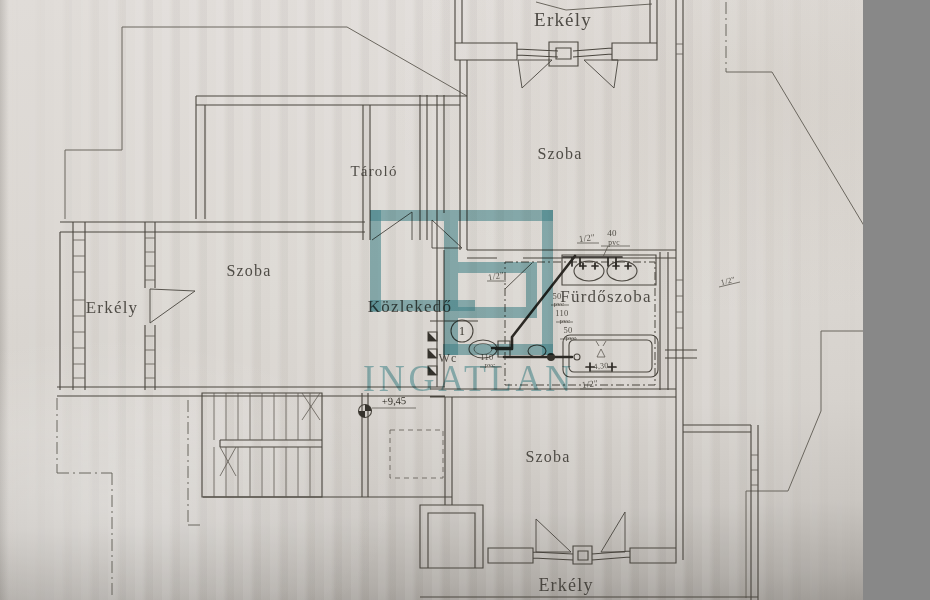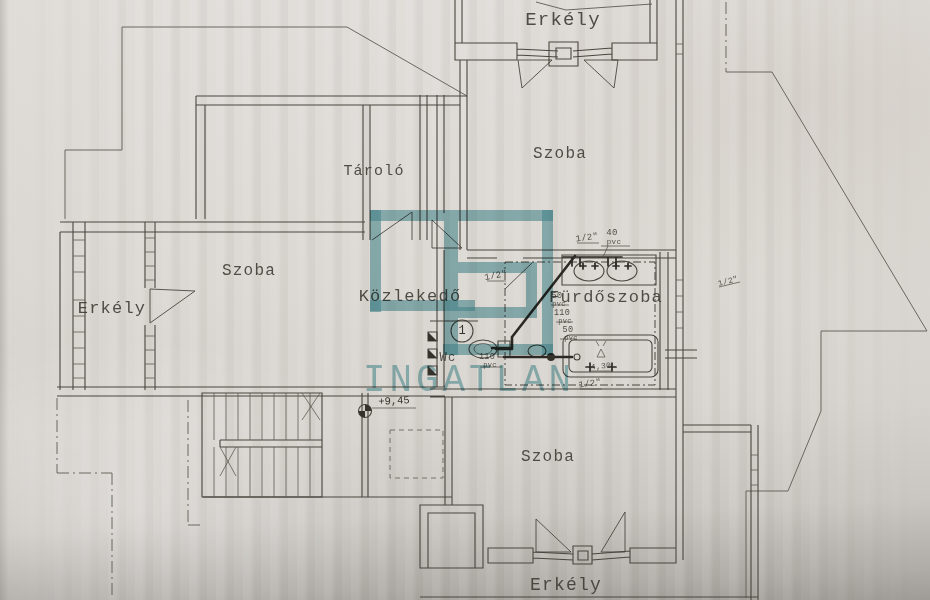--- a/index.html
+++ b/index.html
@@ -1,18 +1,18 @@
 <!DOCTYPE html>
 <html><head>
 <meta charset="utf-8">
 <style>
   html,body{margin:0;padding:0;background:#888;}
   .stage{
-    position:relative;width:930px;height:600px;overflow:hidden;
-    font-family:Liberation Mono, monospace;
+    position:relative;width:863px;height:600px;overflow:hidden;
+    font-family:Liberation Serif, serif;
     background:linear-gradient(178deg,#e0dcd8 0%,#dbd7d2 45%,#d6d2cd 68%,#cac6c1 84%,#b0aca7 95%,#9f9b96 100%);
     text-align:center;
   }
   .stripes{
     position:absolute;inset:0;pointer-events:none;
     background:repeating-linear-gradient(90deg,rgba(255,255,255,.10) 0 7px,rgba(120,113,104,.05) 12px 18px,rgba(255,255,255,.03) 18px 27px);
     -webkit-mask-image:linear-gradient(90deg,transparent 0,#000 16%,#000 82%,transparent 100%);
             mask-image:linear-gradient(90deg,transparent 0,#000 16%,#000 82%,transparent 100%);
   }
   .sheen{
@@ -153,21 +153,21 @@
     <path class="lead" d="M577,243 H599 M601,246 H630 M608,246 L603,257 M487,281 H506 M551,305 H569 M556,322 H573 M560,339 H577
          M480,367 H502 M580,389 H602 M591,371 H613 M719,287 L740,282 M372,408 H416"></path>
   </svg>
 
   <div class="labels">
     <div class="room-label" style="left:563px;top:20px;font-size:19px">Erkély</div>
     <div class="room-label" style="left:560px;top:154px;font-size:16px">Szoba</div>
     <div class="room-label" style="left:374px;top:171px;font-size:15px">Tároló</div>
     <div class="room-label" style="left:249px;top:271px;font-size:16px">Szoba</div>
     <div class="room-label" style="left:112px;top:308px;font-size:17px">Erkély</div>
-    <div class="room-label" style="left:410px;top:296px;font-size:17px">Közlekedő</div>
+    <div class="room-label" style="left:410px;top:307px;font-size:17px">Közlekedő</div>
     <div class="room-label" style="left:606px;top:297px;font-size:17px">Fürdőszoba</div>
     <div class="room-label" style="left:448px;top:358px;font-size:12px">Wc</div>
     <div class="room-label" style="left:548px;top:457px;font-size:16px">Szoba</div>
     <div class="room-label" style="left:566px;top:585px;font-size:18px">Erkély</div>
 
     <div class="num" style="left:462px;top:331px;font-size:12px">1</div>
     <div class="num" style="left:394px;top:401px;font-size:10.5px;transform:translate(-50%,-50%) rotate(-3deg)">+9,45</div>
 
     <div class="ann" style="left:587px;top:238px;font-size:9px;transform:translate(-50%,-50%) rotate(-8deg)">1/2"</div>
     <div class="ann" style="left:612px;top:233px;font-size:9px">40</div>

